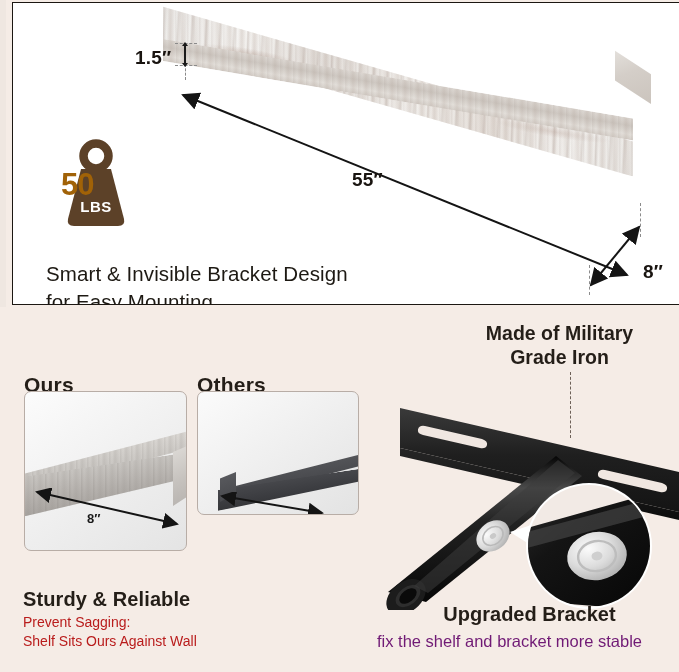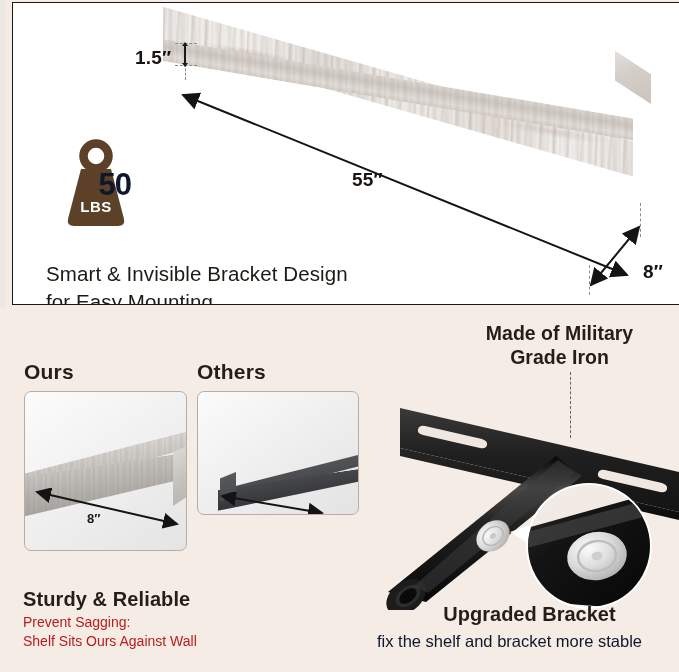--- a/index.html
+++ b/index.html
@@ -170,22 +170,22 @@
 
   
   #weight-badge {
     position: absolute;
     left: 48px; top: 136px;
     width: 70px; height: 88px;
   }
   #weight-num {
     position: absolute;
     left: 0; right: 0; top: 30px;
-    text-align: right;
-    font-size: 31px; font-weight: bold; color: #0f172a;
+    text-align: left;
+    font-size: 31px; font-weight: bold; color: #a16207;
     letter-spacing: -1px; line-height: 1;
   }
   #weight-unit {
     position: absolute;
     left: 0; right: 0; top: 60px;
     text-align: center;
     font-size: 15px; font-weight: bold; color: #ffffff;
     letter-spacing: .5px; line-height: 1;
   }
 
@@ -209,20 +209,21 @@
     background: #f5ece6;
   }
 
   
   .compare-head {
     position: absolute;
     font-size: 21px;
     font-weight: bold;
     color: #241e18;
     letter-spacing: .2px;
+    margin-top: 13px;
   }
   #head-ours   { left: 24px;  top: 360px; }
   #head-others { left: 197px; top: 360px; }
 
   
   .compare-box {
     position: absolute;
     border: 1px solid #b8ada6;
     border-radius: 7px;
     overflow: hidden;
@@ -354,21 +355,21 @@
     text-align: center;
     font-size: 20px; font-weight: bold;
     color: #241e18;
   }
   #upgrade-sub {
     position: absolute;
     left: 340px; top: 632px;
     width: 339px;
     text-align: center;
     font-size: 16.5px;
-    color: #0f172a;
+    color: #701a75;
   }
 </style>
 </head>
 <body>
 
 <div id="page">
 
   <div id="left-edge-strip"></div>
 
   <div id="top-panel">

